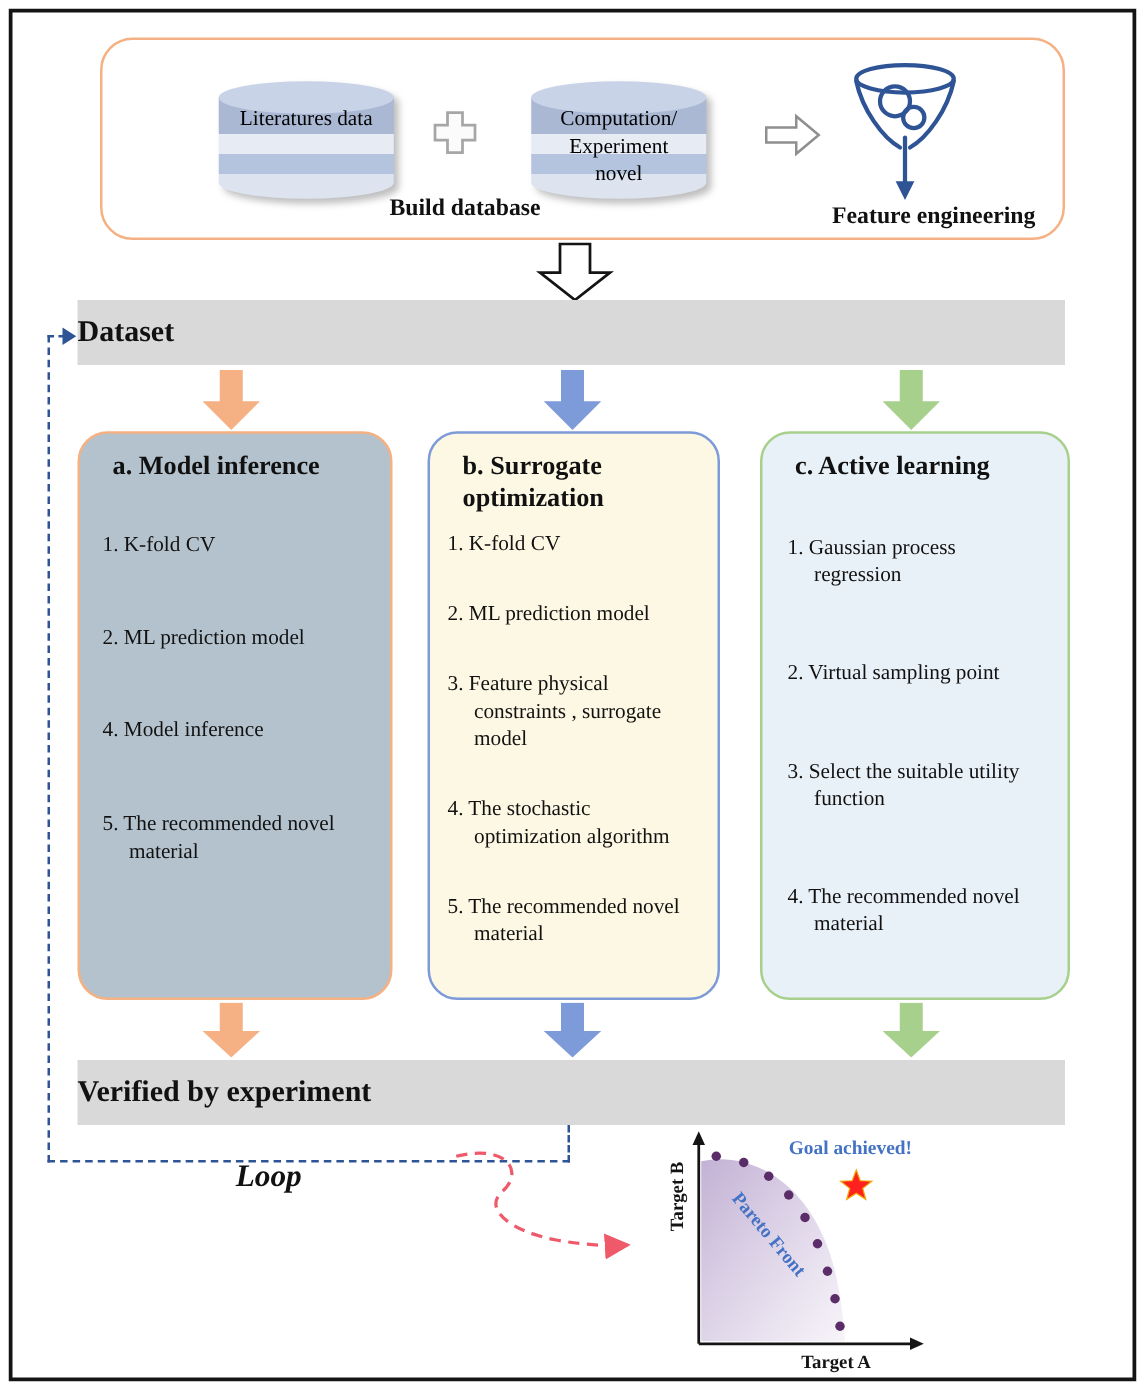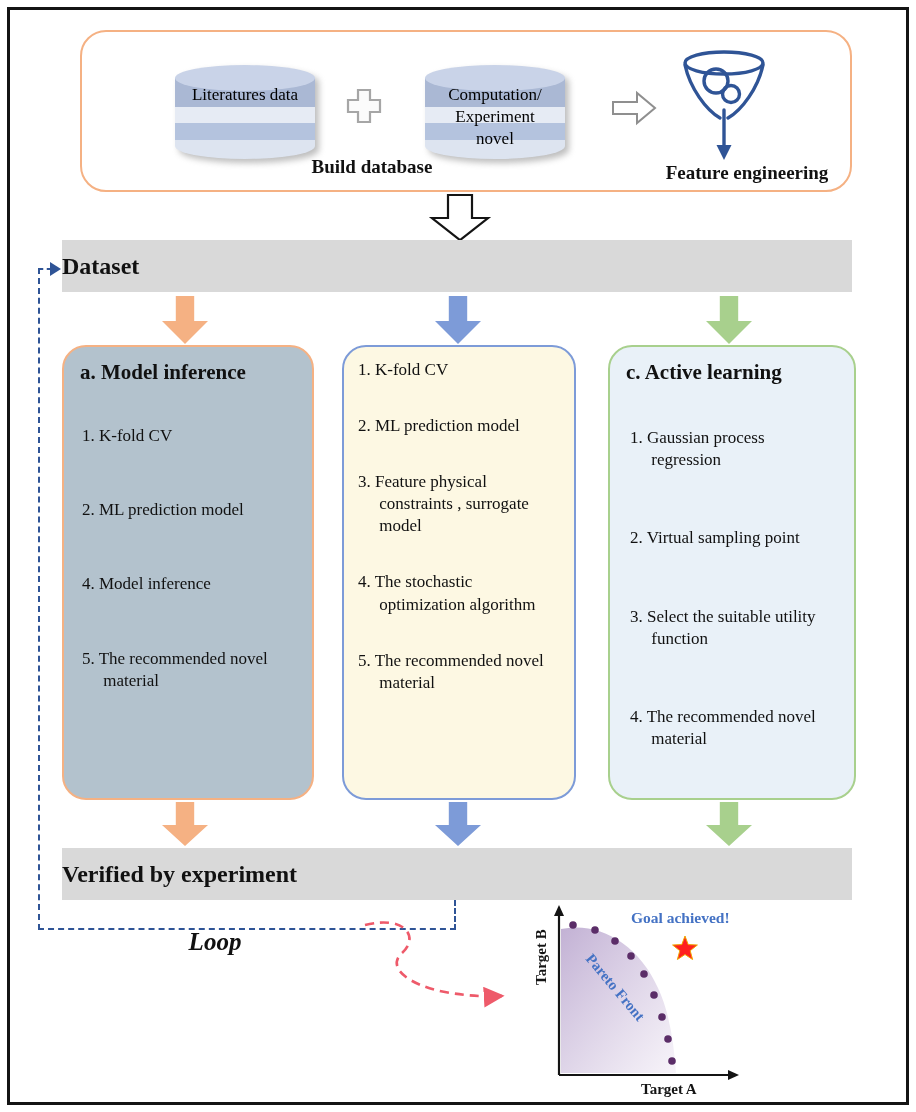--- a/index.html
+++ b/index.html
@@ -38,21 +38,21 @@
   .fa-bottom { top:802px; height:44px; }
   .fa-orange { background:#F5B183; }
   .fa-blue { background:#7D9BD8; }
   .fa-green { background:#A8D08D; }
   .fa-x1 { left:162px; } .fa-x2 { left:435px; } .fa-x3 { left:706px; }
 
   .col { position:absolute; top:345px; height:455px; border-radius:24px; }
   .col-a { left:62px;  width:252px; background:#B3C2CD; border:2.5px solid #F5B183; }
   .col-b { left:342px; width:234px; background:#FDF8E3; border:2.5px solid #7D9BD8; }
   .col-c { left:608px; width:248px; background:#E9F1F8; border:2.5px solid #A8D08D; }
-  .col-title { font-weight:bold; font-size:21px; line-height:1.25; padding:12px 10px 0 16px; }
+  .col-title { font-weight:bold; font-size:21px; line-height:1.25; padding:12px 10px 0 26px; }
   .col-items { display:flex; flex-direction:column; font-size:17px; line-height:1.3; }
   .col-a .col-items { margin-top:40px; padding:0 40px 0 18px; gap:52px; }
   .col-b .col-items { margin-top:12px; padding:0 20px 0 14px; gap:34px; }
   .col-c .col-items { margin-top:42px; padding:0 28px 0 20px; gap:56px; }
   .col-item { padding-left:1.25em; text-indent:-1.25em; }
 
   
   .loop-seg { position:absolute; }
   .loop-v1 { left:454px; top:900px; width:0; height:30px; border-left:2.5px dashed #2F5496; }
   .loop-h1 { left:38px;  top:928px; width:418px; height:0; border-top:2.5px dashed #2F5496; }
@@ -158,20 +158,21 @@
     <div class="col-title">a. Model inference</div>
     <div class="col-items">
       <div class="col-item">1. K-fold CV</div>
       <div class="col-item">2. ML prediction model</div>
       <div class="col-item">4. Model inference</div>
       <div class="col-item">5. The recommended novel material</div>
     </div>
   </div>
 
   <div class="col col-b">
+    <div class="col-title">b. Surrogate optimization</div>
     <div class="col-items">
       <div class="col-item">1. K-fold CV</div>
       <div class="col-item">2. ML prediction model</div>
       <div class="col-item">3. Feature physical constraints , surrogate model</div>
       <div class="col-item">4. The stochastic optimization algorithm</div>
       <div class="col-item">5. The recommended novel material</div>
     </div>
   </div>
 
   <div class="col col-c">

